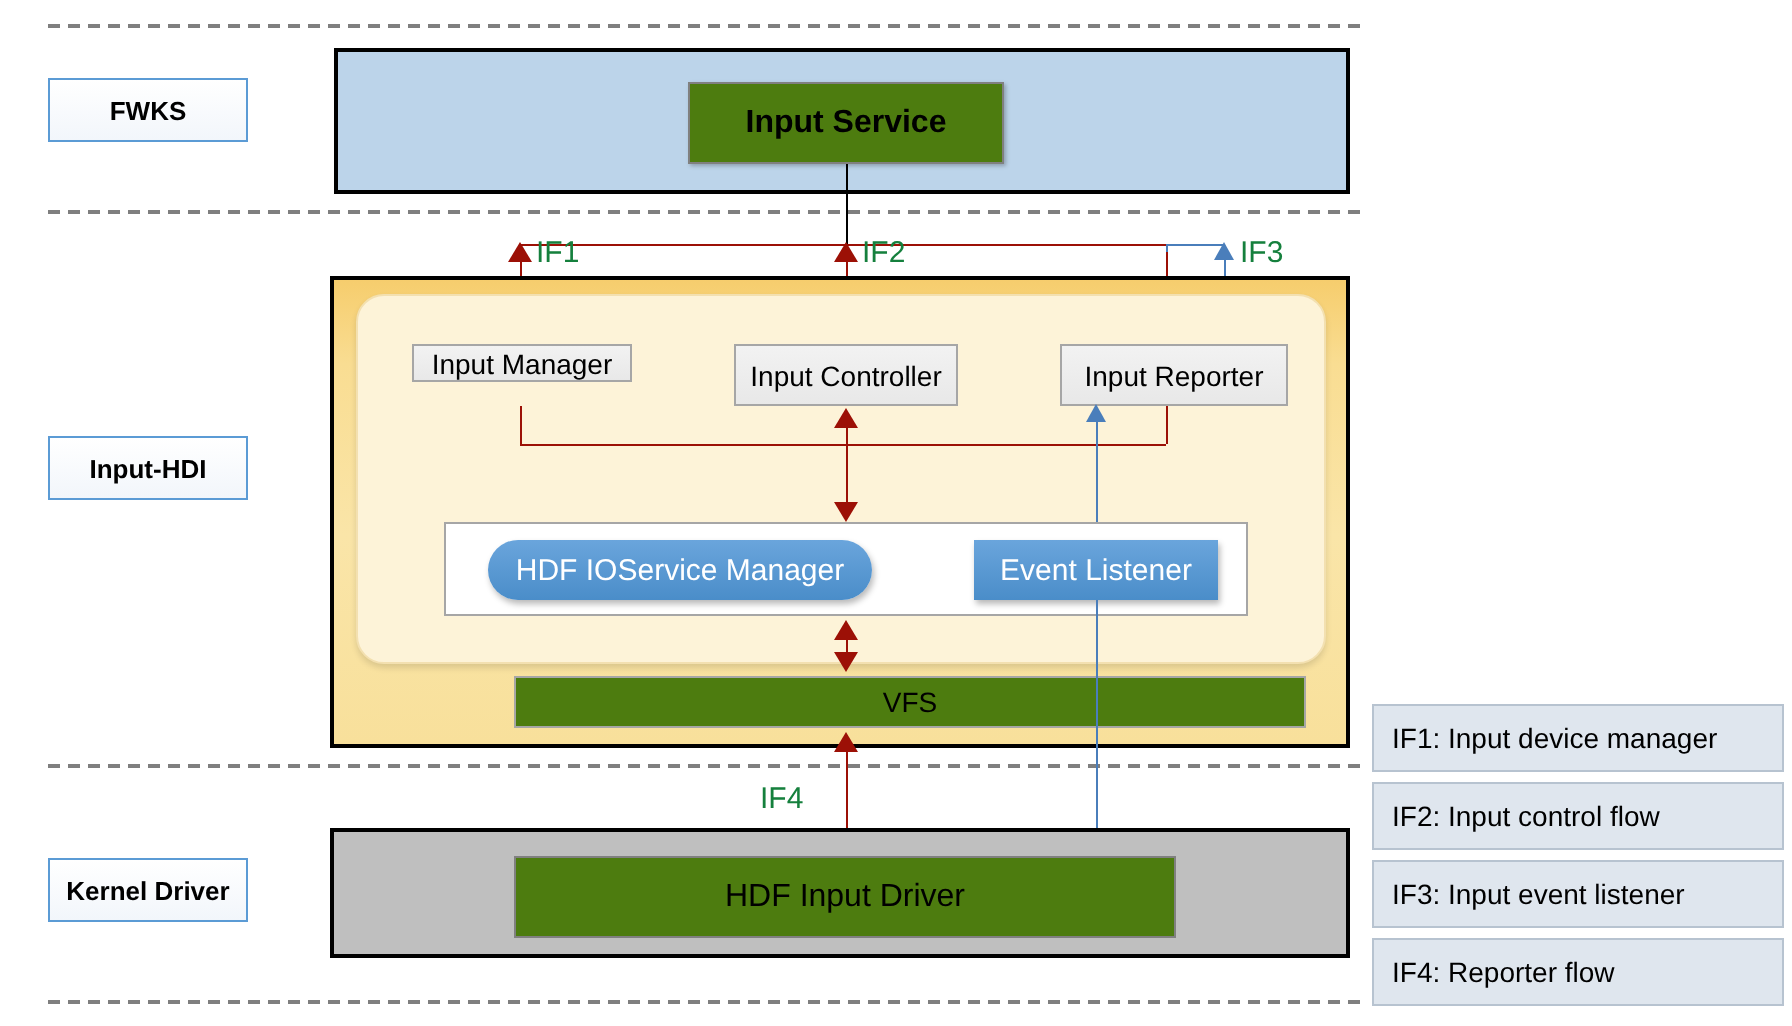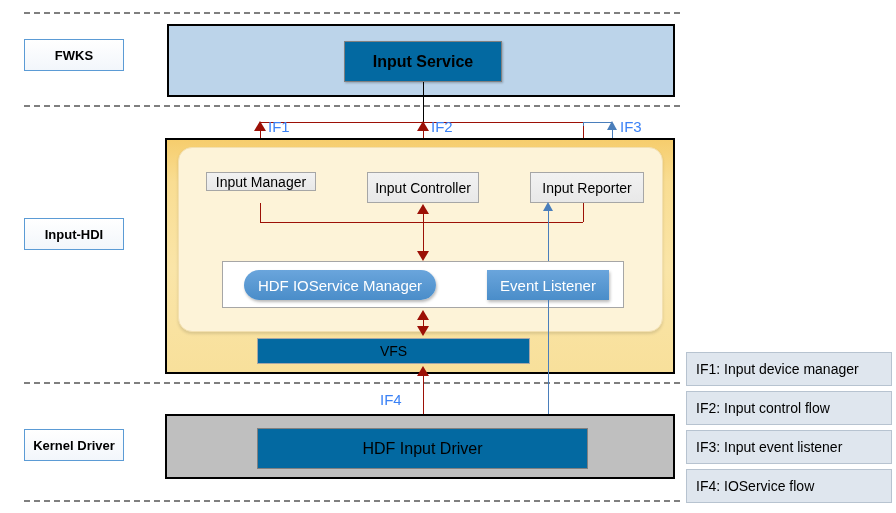--- a/index.html
+++ b/index.html
@@ -66,21 +66,21 @@
     background: #fdf3d8;
     border: 1px solid #f3e0b0;
     border-radius: 14px;
     box-sizing: border-box;
     box-shadow: 0 2px 3px rgba(0,0,0,0.12);
   }
   
   .wbox {
     position: absolute;
     box-sizing: border-box;
-    background: #0369a1;
+    background: #4d7c0f;
     border: 1px solid #a6a6a6;
     display: flex;
     align-items: center;
     justify-content: center;
     color: #000000;
   }
   .gbox {
     position: absolute;
     box-sizing: border-box;
     background: linear-gradient(180deg,#f2f2f2 0%,#e8e8e8 100%);
@@ -121,21 +121,21 @@
   }
   #chip-ioservice {
     left: 244px; top: 270px; width: 192px; height: 30px;
     border-radius: 15px;
   }
   #chip-event-listener {
     left: 487px; top: 270px; width: 122px; height: 30px;
     border-radius: 0;
   }
   #box-vfs {
-    left: 257px; top: 338px; width: 273px; height: 26px;
+    left: 257px; top: 338px; width: 396px; height: 26px;
     font-size: 14px;
   }
   #box-hdf-driver {
     left: 257px; top: 428px; width: 331px; height: 41px;
     font-size: 16px; font-weight: normal;
     border: 1px solid #808080;
   }
   
   .vline {
     position: absolute;
@@ -170,21 +170,21 @@
   }
   .arrow-up-blue {
     border-left: 5px solid transparent;
     border-right: 5px solid transparent;
     border-bottom: 9px solid #4a7ebb;
   }
   
   .if-label {
     position: absolute;
     font-size: 15px;
-    color: #3b82f6;
+    color: #15803d;
     white-space: nowrap;
     text-align: right;
   }
   
   #legend {
     position: absolute;
     left: 686px; top: 352px; width: 206px;
   }
   .legend-item {
     box-sizing: border-box;
@@ -307,17 +307,17 @@
     <div class="legend-item">
       <span>IF1: Input device manager</span>
     </div>
     <div class="legend-item">
       <span>IF2: Input control flow</span>
     </div>
     <div class="legend-item">
       <span>IF3: Input event listener</span>
     </div>
     <div class="legend-item">
-      <span>IF4:  IOService flow</span>
+      <span>IF4:  Reporter flow</span>
     </div>
   </div>
 
 </div>
 
 </body></html>

